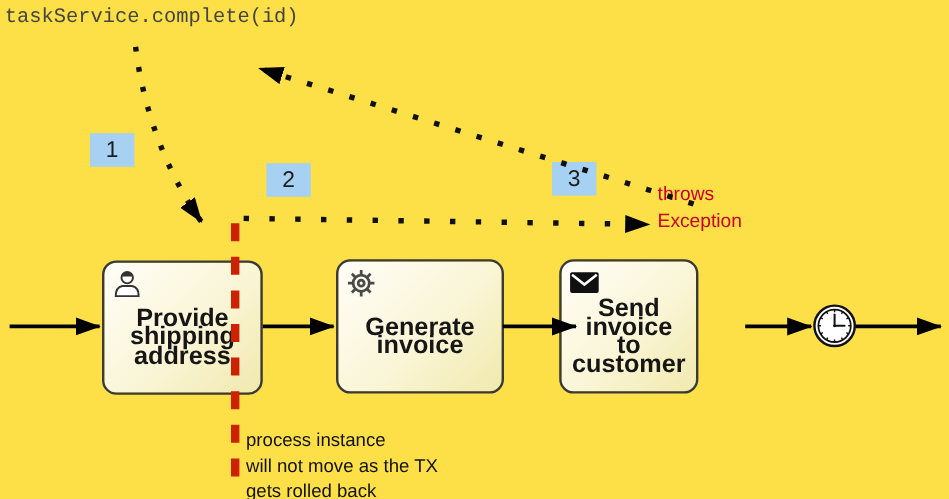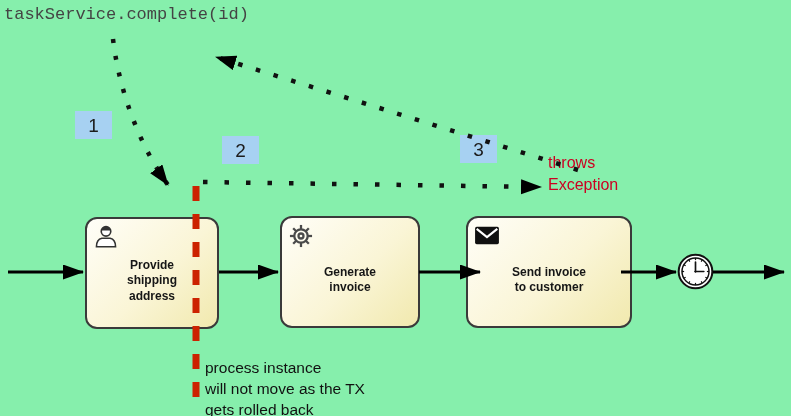--- a/index.html
+++ b/index.html
@@ -1,17 +1,17 @@
 <!DOCTYPE html>
 <html><head>
 <meta charset="utf-8">
 <style>
   html,body{margin:0;padding:0;background:#ffffff;}
   .canvas{
-    position:relative;width:791px;height:416px;background:#86efac;overflow:hidden;
+    position:relative;width:791px;height:416px;background:#fde047;overflow:hidden;
     font-family:"Liberation Sans",sans-serif;
   }
   .overlay{position:absolute;left:0;top:0;width:791px;height:416px;pointer-events:none;}
   .code-annotation{
     position:absolute;left:4px;top:5px;
     font-family:"Liberation Mono","DejaVu Sans Mono",monospace;
     font-size:17px;color:#444444;white-space:pre;
   }
   .badge{
     position:absolute;width:37px;height:28px;
@@ -31,23 +31,23 @@
     color:#111111;font-size:15.5px;line-height:21px;white-space:pre-line;
   }
   .task{
     position:absolute;width:134px;height:112px;box-sizing:border-box;
     border:2px solid #3a3a3a;border-radius:12px;
     background:linear-gradient(135deg,#fffef8 0%,#faf5d6 55%,#f1e9ae 100%);
     display:flex;align-items:center;justify-content:center;
   }
   .task1{left:85px;top:217px;}
   .task2{left:280px;top:216px;width:140px;}
-  .task3{left:466px;top:216px;width:166px;}
+  .task3{left:466px;top:216px;width:116px;}
   .task-label{
-    color:#161616;font-size:12px;line-height:15.5px;font-weight:bold;
+    color:#161616;font-size:21px;line-height:15.5px;font-weight:bold;
     text-align:center;white-space:pre-line;margin-top:16px;
   }
   .task-icon{position:absolute;left:6px;top:5px;width:26px;height:26px;}
   .timer{position:absolute;left:677px;top:253px;width:37px;height:37px;}
   .timer-label{
     position:absolute;left:640px;top:296px;width:120px;
     color:#141414;font-size:15px;line-height:17px;font-weight:bold;
     text-align:center;white-space:pre-line;
   }
 </style>

